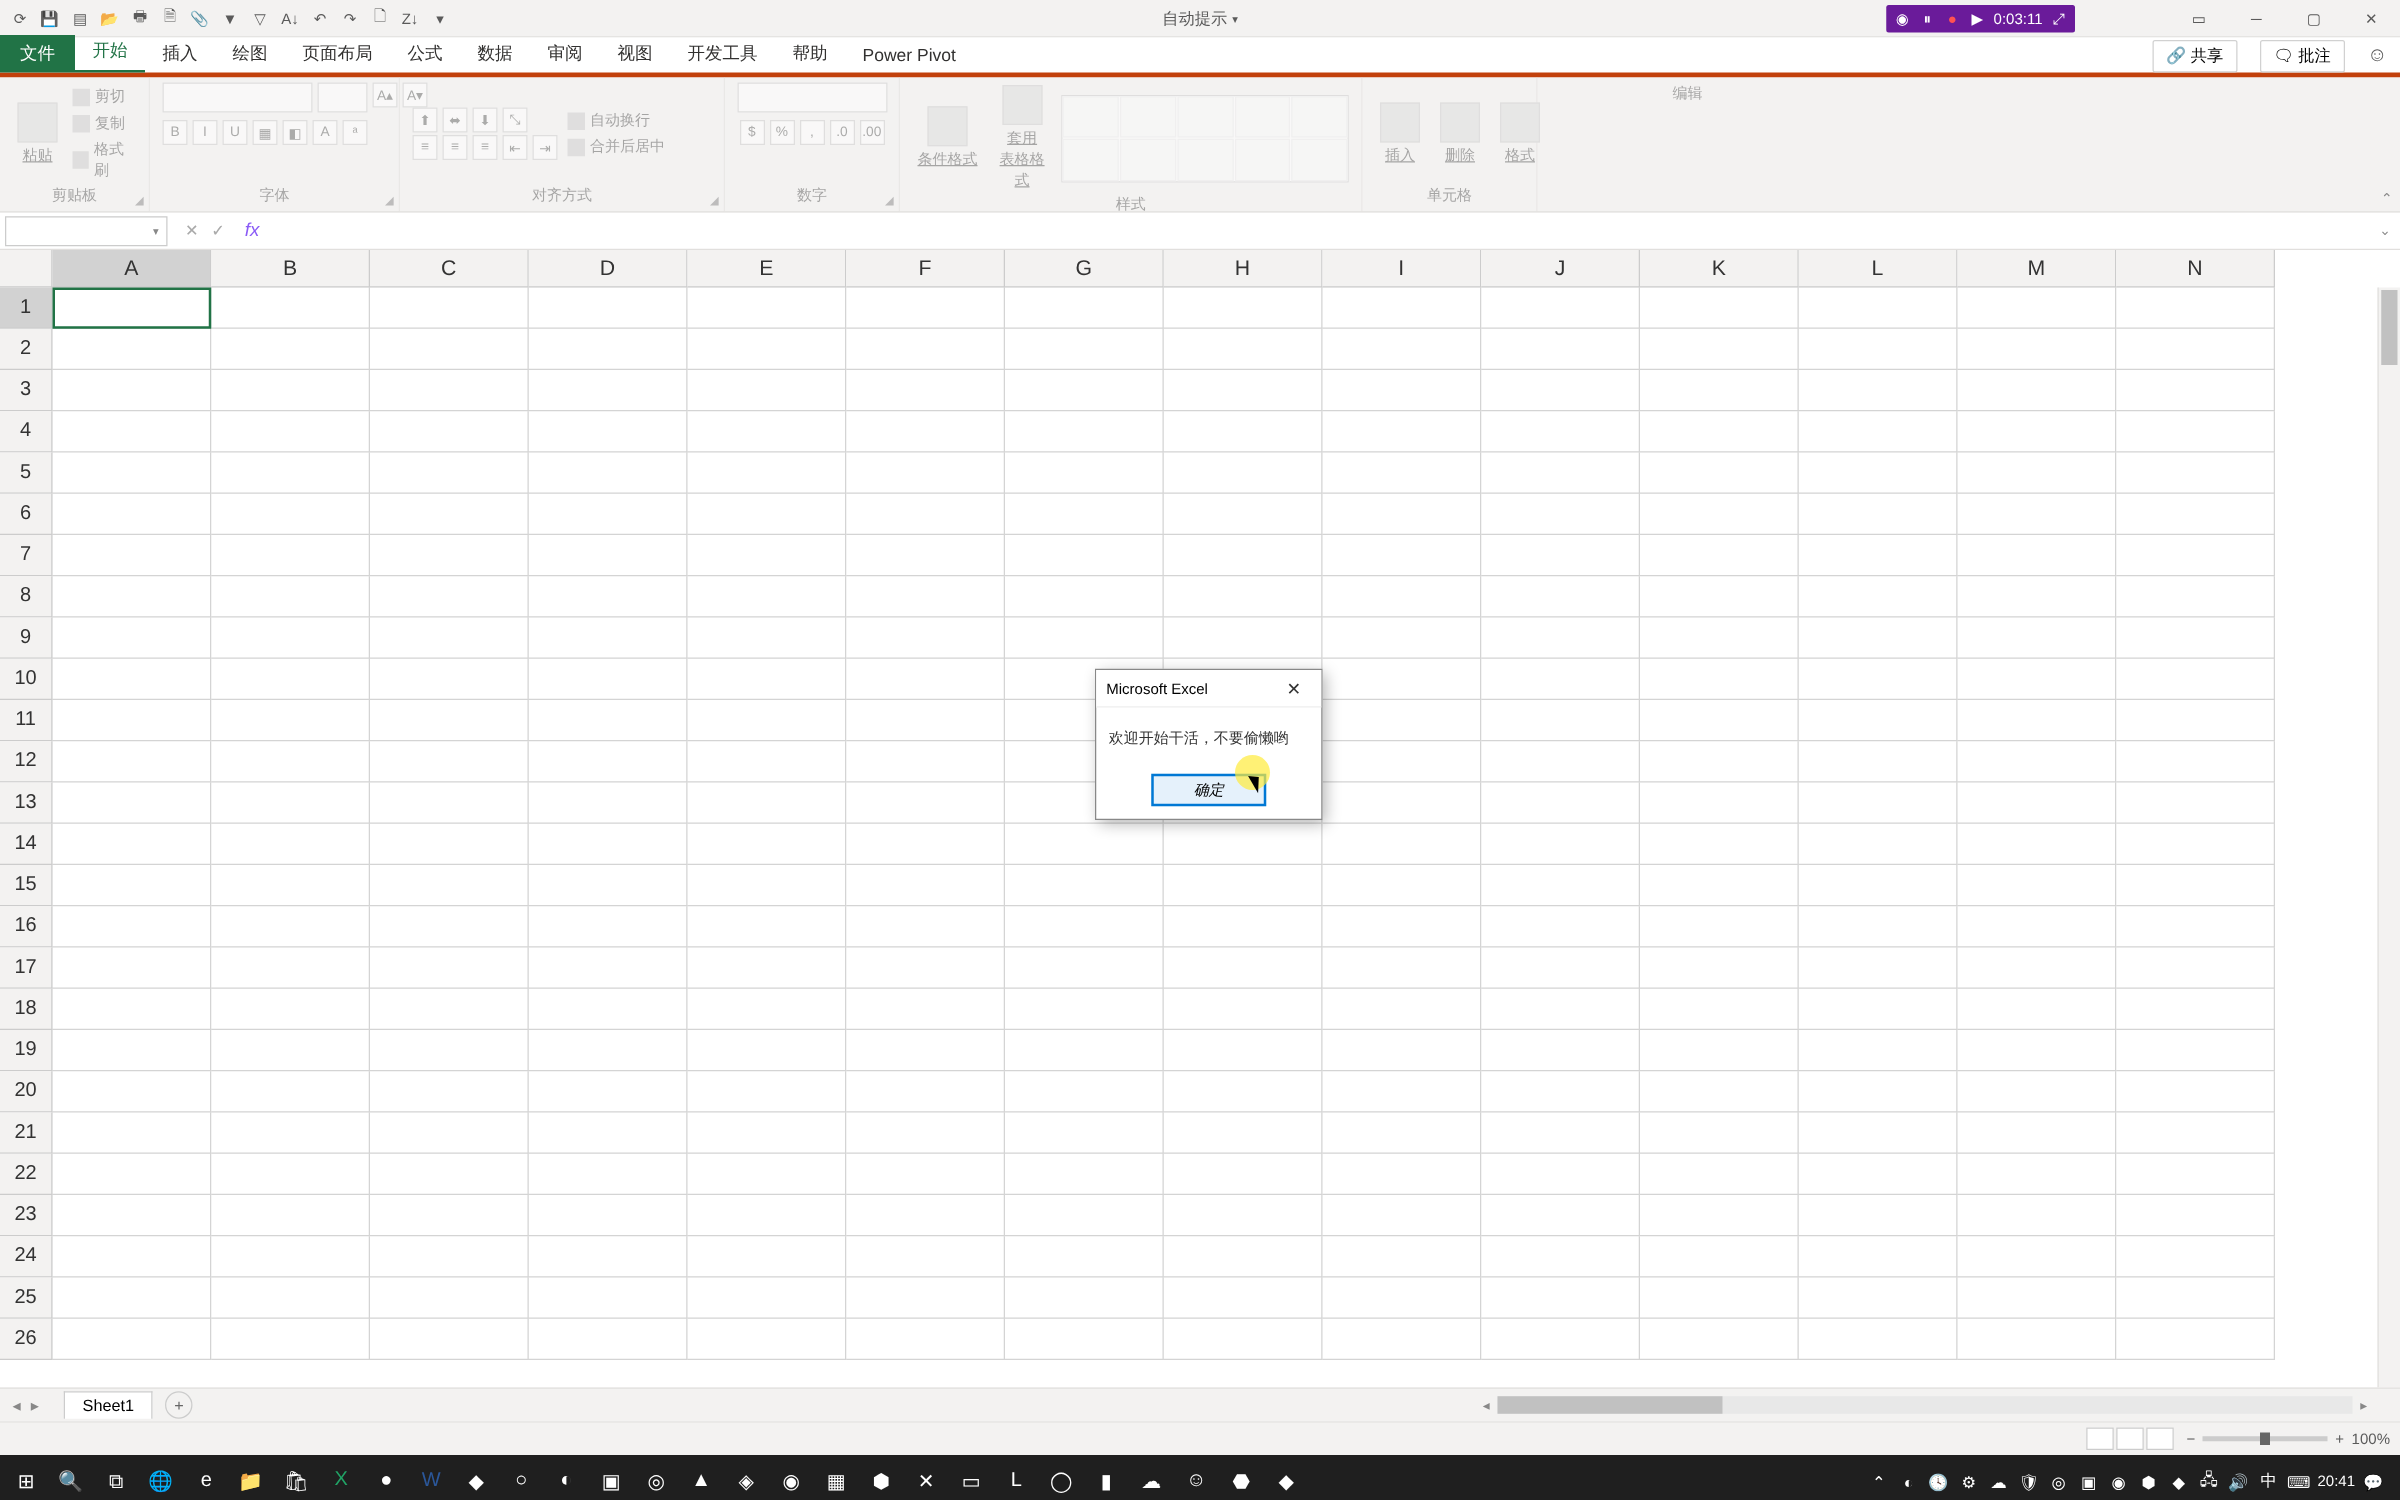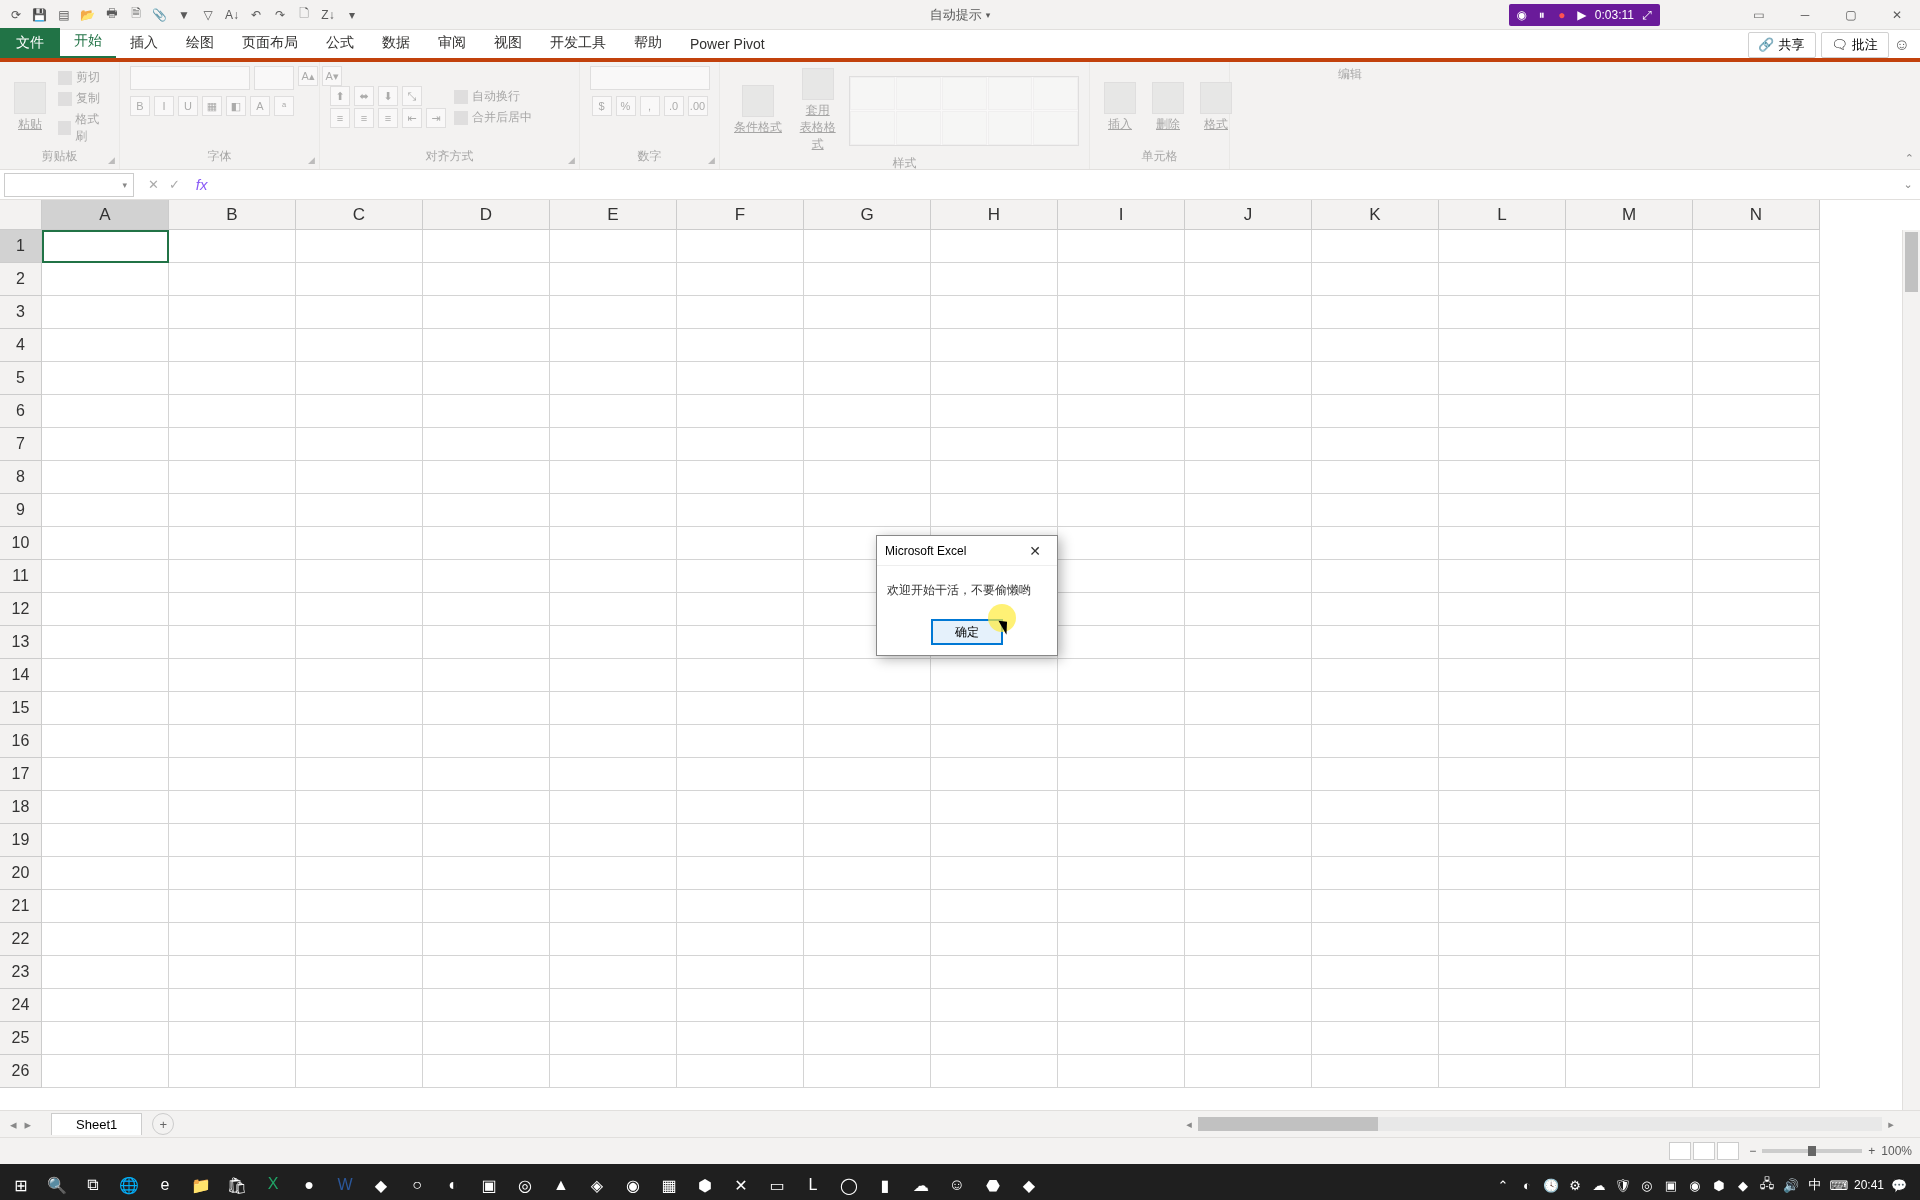--- a/index.html
+++ b/index.html
@@ -14,21 +14,21 @@
 .winbtns { position:absolute; right:0; display:flex; }
 .winbtns .wb { width:46px; height:30px; display:flex; align-items:center; justify-content:center; color:#5a5a5a; font-size:12px;}
 .rec-badge { position:absolute; right:260px; top:4px; height:22px; background:#6a1b9a; color:#fff; display:flex; align-items:center; padding:0 6px; font-size:12px; gap:6px; border-radius:2px;}
 .rec-badge .ri { width:14px; height:14px; display:inline-flex; align-items:center; justify-content:center;}
 
 
 .tabs { height:32px; background:#fff; display:flex; align-items:flex-end; border-bottom:4px solid #c2410c; position:relative;}
 .tab { padding:6px 14px; font-size:14px; color:#323130; cursor:pointer;}
 .tab.file { background:#217346; color:#fff; padding:6px 16px;}
 .tab.active { border-bottom:2px solid #217346; color:#217346; font-weight:500;}
-.tabs-right { position:absolute; right:10px; display:flex; align-items:center; gap:5px;}
+.tabs-right { position:absolute; right:10px; display:flex; align-items:center; gap:18px;}
 .share-btn, .note-btn { border:1px solid #d1d1d1; padding:3px 10px; font-size:13px; border-radius:2px; background:#fff;}
 .smile { font-size:16px; color:#5a5a5a;}
 
 
 .ribbon { height:108px; background:#f3f2f1; border-bottom:1px solid #e1dfdd; display:flex; position:relative;}
 .group { border-right:1px solid #e1dfdd; padding:4px 10px 2px; display:flex; flex-direction:column; justify-content:space-between; opacity:0.5;}
 .group-body { flex:1; display:flex; align-items:center; gap:8px;}
 .group-label { text-align:center; font-size:12px; color:#5a5a5a; padding-bottom:2px; position:relative;}
 .group-label .launcher { position:absolute; right:-6px; bottom:2px; font-size:9px; color:#888;}
 .bigbtn { display:flex; flex-direction:column; align-items:center; gap:2px; padding:2px 4px;}
@@ -66,21 +66,21 @@
 .cells { position:absolute; left:42px; top:30px;}
 .crow { display:flex;}
 .cell { width:127px; height:33px; border-right:1px solid #d4d4d4; border-bottom:1px solid #d4d4d4;}
 .activecell { position:absolute; border:2px solid #217346; pointer-events:none;}
 .vscroll { position:absolute; right:0; top:30px; bottom:0; width:18px; background:#f3f2f1; border-left:1px solid #e1dfdd;}
 .vscroll .thumb { position:absolute; top:2px; left:2px; right:2px; height:60px; background:#c1c1c1;}
 
 
 .sheetbar { height:27px; background:#f3f2f1; border-top:1px solid #e1dfdd; display:flex; align-items:center; font-size:13px; position:relative;}
 .sheetnav { display:flex; gap:8px; padding:0 10px; color:#888;}
-.sheettab { background:#fff; border:1px solid #ccc; border-bottom:none; padding:3px 24px; margin-left:10px;}
+.sheettab { background:#fff; border:1px solid #ccc; border-bottom:none; padding:3px 14px; margin-left:10px;}
 .addsheet { width:22px; height:22px; border:1px solid #ccc; border-radius:50%; margin-left:10px; display:flex; align-items:center; justify-content:center; color:#666;}
 .hscroll { position:absolute; right:20px; width:720px; height:18px; background:#f3f2f1; display:flex; align-items:center;}
 .hscroll .track { flex:1; height:14px; background:#e8e8e8; position:relative;}
 .hscroll .hthumb { position:absolute; left:0; width:180px; top:0; bottom:0; background:#c1c1c1;}
 .hscroll .arr { width:18px; text-align:center; font-size:11px; color:#888;}
 
 
 .status { height:27px; background:#f3f2f1; border-top:1px solid #e1dfdd; display:flex; align-items:center; font-size:12px; color:#5a5a5a; padding:0 8px; justify-content:space-between;}
 .status-right { display:flex; align-items:center; gap:10px;}
 .viewbtns { display:flex; gap:2px;}
@@ -93,21 +93,21 @@
 .taskbar { height:42px; background:#1f1f1f; display:flex; align-items:center; padding:0 4px; gap:2px;}
 .tb { width:34px; height:34px; display:flex; align-items:center; justify-content:center; color:#fff; font-size:16px;}
 .tb.active { border-bottom:2px solid #76b9ed;}
 .tray { margin-left:auto; display:flex; align-items:center; gap:6px; color:#fff; font-size:12px; padding-right:8px;}
 .tray .ti { width:18px; height:18px; display:flex; align-items:center; justify-content:center; font-size:13px;}
 .dialog { position:absolute; left:876px; top:535px; width:182px; background:#fff; border:1px solid #888; box-shadow:3px 3px 12px rgba(0,0,0,0.3); font-size:12px;}
 .dlg-title { height:30px; background:#fff; display:flex; align-items:center; padding:0 8px; border-bottom:1px solid #eee; font-size:12px;justify-content:flex-end;}
 .dlg-title .dclose { margin-left:auto; width:28px; text-align:center; font-size:14px; color:#333;}
 .dlg-body { padding:16px 10px 12px; font-size:12px; color:#333;}
 .dlg-foot { padding:8px 10px 10px; display:flex; justify-content:center;}
-.dlg-ok { width:72px; height:26px; border:2px solid #0078d4; background:#e5f1fb; font-size:12px;}
+.dlg-ok { width:92px; height:26px; border:2px solid #0078d4; background:#e5f1fb; font-size:12px;font-style:italic;}
 
 .cursor { position:absolute; left:1002px; top:618px; pointer-events:none; z-index:9999;}
 .cursor .hl { position:absolute; width:28px; height:28px; border-radius:50%; background:rgba(255,235,59,0.7); left:-14px; top:-14px;}
 .cursor .ptr { position:absolute; width:0; height:0; border-left:7px solid #000; border-top:5px solid transparent; border-bottom:11px solid transparent; transform:rotate(-30deg);}
 
 
 .stage { width:1920px; height:1200px; transform-origin: top left; }
 </style>
 </head>
 <body>

